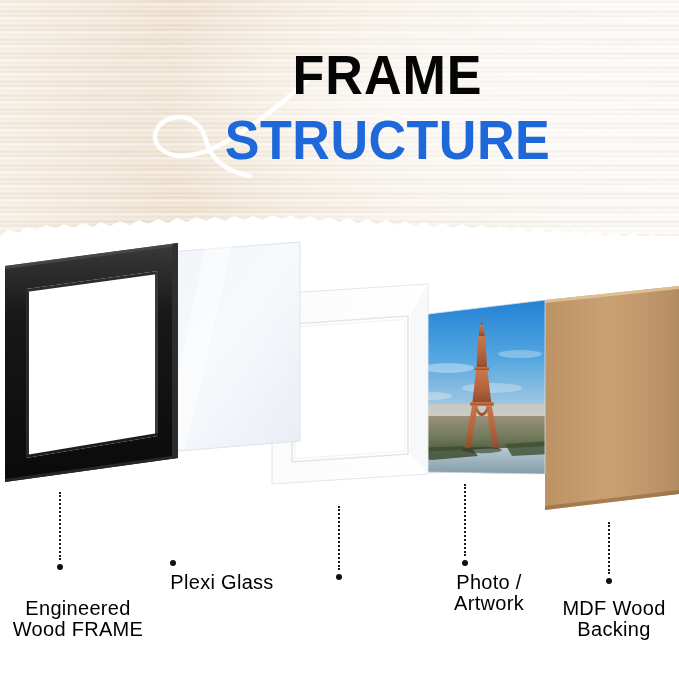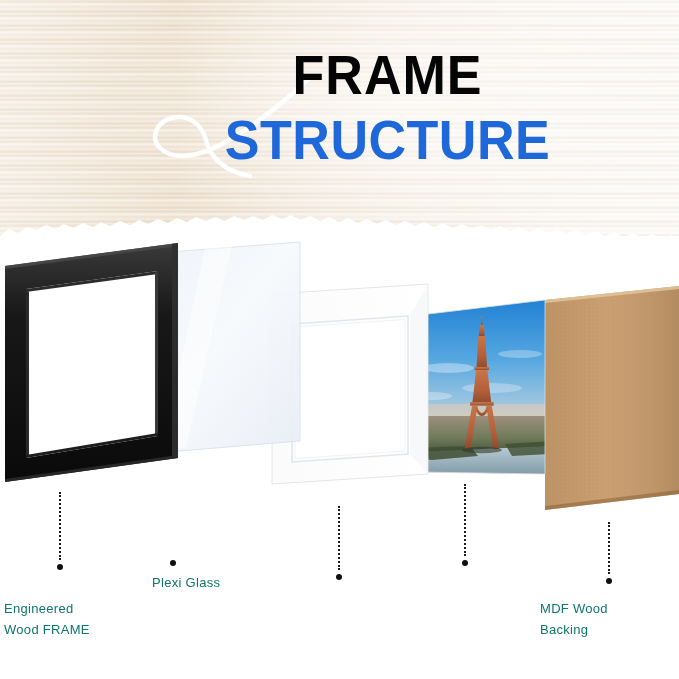--- a/index.html
+++ b/index.html
@@ -109,26 +109,26 @@
     left: 0;
     top: 236px;
     width: 679px;
     height: 310px;
     z-index: 3;
   }
 
   
   .layer-label {
     position: absolute;
-    text-align: left;
+    text-align: center;
     font-family: "Liberation Sans", sans-serif;
     font-weight: 300;
-    font-size: 13px;
+    font-size: 20px;
     line-height: 21px;
-    color: #0f766e;
+    color: #000000;
     letter-spacing: 0.3px;
     white-space: pre-line;
     z-index: 8;
   }
   .leader {
     position: absolute;
     z-index: 7;
   }
   .leader-line {
     position: absolute;
@@ -347,17 +347,19 @@
     <div class="leader-line" style="height:52px;"></div>
     <div class="leader-dot" style="top:56px;"></div>
   </div>
 
   <div class="layer-label" style="left:4px; top:598px; width:148px;">Engineered
 Wood FRAME</div>
 
   <div class="layer-label" style="left:152px; top:572px; width:140px;">Plexi Glass</div>
 
 
+  <div class="layer-label" style="left:430px; top:572px; width:118px;">Photo /
+Artwork</div>
 
   <div class="layer-label" style="left:540px; top:598px; width:148px;">MDF Wood
 Backing</div>
 
 </div>
 
 </body></html>

